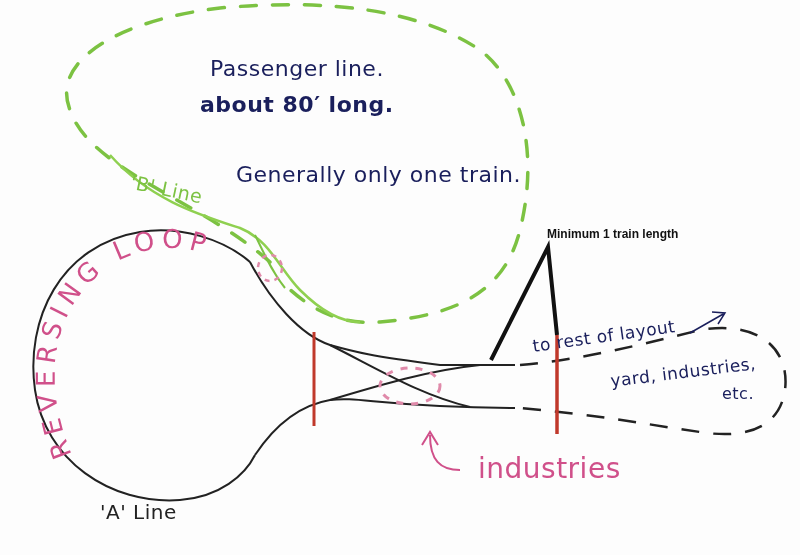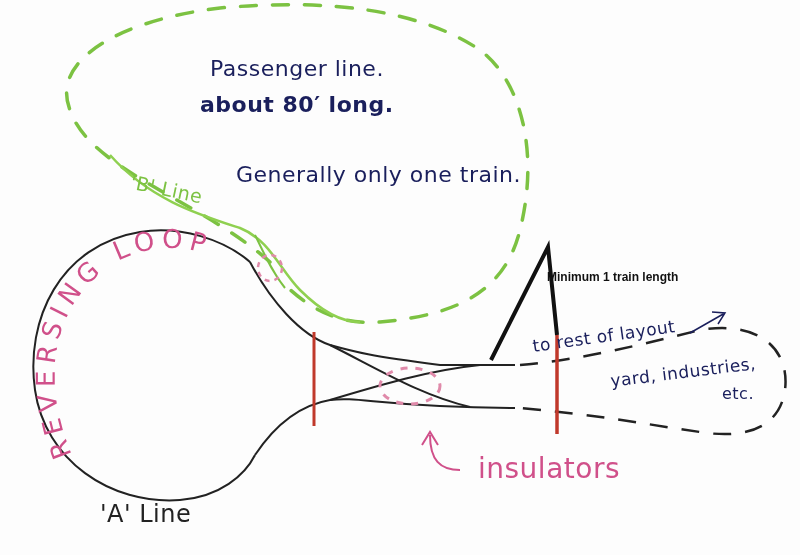--- a/index.html
+++ b/index.html
@@ -45,21 +45,21 @@
   <text class="hand" font-size="26" fill="#d0508a" letter-spacing="6">
     <textPath href="#revpath">REVERSING LOOP</textPath>
   </text>
 </svg>
 
 <div class="note" style="left:210px;top:56px;">Passenger line.</div>
 <div class="note" style="left:200px;top:92px;font-weight:bold;">about 80′ long.</div>
 <div class="note" style="left:236px;top:130px;margin-top:32px;">Generally only one train.</div>
 
 <div class="note" style="left:130px;top:178px;color:#7cc242;font-size:19px;transform:rotate(12deg);">'B' Line</div>
-<div class="note" style="left:100px;top:500px;color:#222;font-size:24px;">'A' Line</div>
+<div class="note" style="left:100px;top:500px;color:#222;font-size:20px;">'A' Line</div>
 
-<div class="label-min" style="left:547px;top:227px;margin-top:43px;">Minimum 1 train length</div>
+<div class="label-min" style="left:547px;top:227px;">Minimum 1 train length</div>
 
 <div class="note" style="left:532px;top:326px;transform:rotate(-8deg);font-size:17px;">to rest of layout</div>
 <div class="note" style="left:610px;top:362px;transform:rotate(-7deg);font-size:17px;">yard, industries,</div>
 <div class="note" style="left:722px;top:384px;font-size:16px;">etc.</div>
 
-<div class="note" style="left:478px;top:452px;color:#d0508a;font-size:28px;">insulators</div>
+<div class="note" style="left:478px;top:452px;color:#d0508a;font-size:28px;">industries</div>
 
 </body></html>

